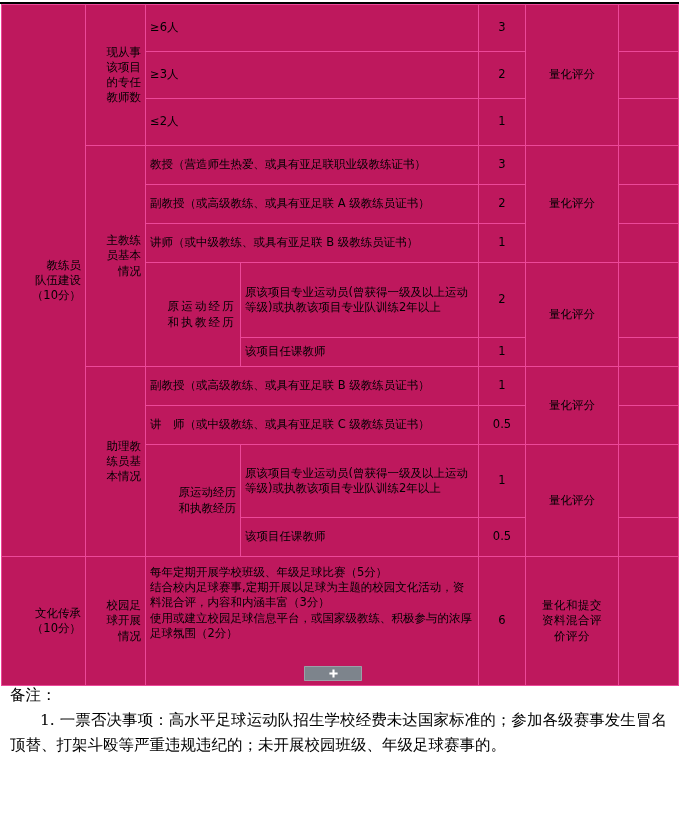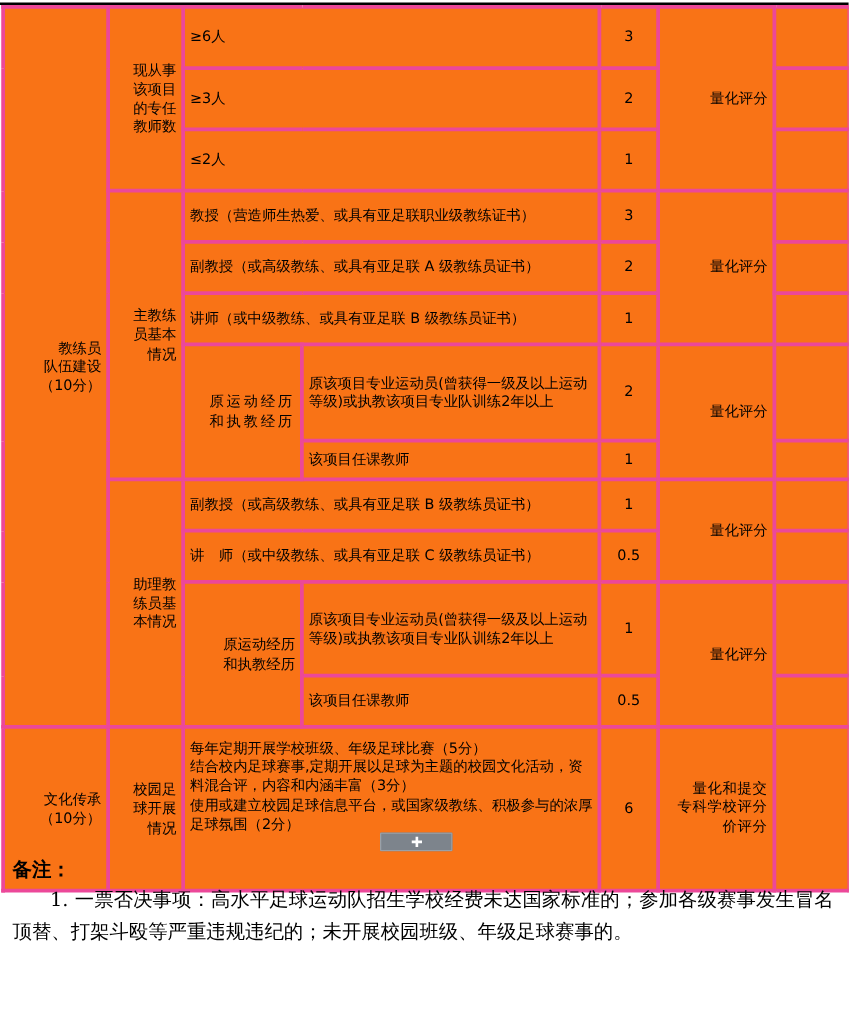--- a/index.html
+++ b/index.html
@@ -10,49 +10,49 @@
   }
   .sheet{position:absolute;left:0;top:0;width:679px;height:822px;}
 
   table.grid{
     position:absolute;left:1px;top:4px;
     width:677px;
     border-collapse:collapse;
     table-layout:fixed;
   }
   table.grid td{
-    border:3px solid #ec4899;
+    border:1px solid #ec4899;
     padding:2px 4px;
     font-size:11.5px;
     line-height:1.32;
     vertical-align:middle;
     color:#000;
-    background:#f97316;
+    background:#be185d;
     word-break:break-all;
   }
   .tophr{
     position:absolute;left:0;top:2px;width:679px;height:2px;background:#000;
   }
-  .c-center{text-align:right;}
+  .c-center{text-align:center;}
   .c-left{text-align:left;}
   .num{text-align:center;font-size:11.5px;font-family:"DejaVu Sans","Liberation Sans",sans-serif;}
   .vstack{text-align:right;line-height:1.5;}
   .sp{letter-spacing:.5px;font-family:Liberation Mono, monospace;}
   .wide{letter-spacing:2.2px;}
   .blank{}
 
   .notes{
     position:absolute;left:0;top:683px;width:679px;
     font-family:"DejaVu Serif","Liberation Serif",serif;
     font-size:15.5px;
     line-height:1.62;
     color:#000;
   }
   .notes p{margin:0;padding:0 12px 0 10px;text-align:justify;text-justify:inter-ideograph;}
-  .ind1{text-indent:0;padding-left:44px;font-weight:bold;}
+  .ind1{text-indent:0;padding-left:44px;}
   .ind2{text-indent:30px;padding-left:14px;}
 
   .plusbtn{
     position:absolute;left:304px;top:666px;width:58px;height:15px;
     background:#7d848c;border-radius:1px;
     box-shadow:0 0 0 1px #9aa1a8 inset;
     display:flex;align-items:center;justify-content:center;
   }
   .plusbtn svg{display:block;}
 </style>
@@ -192,21 +192,21 @@
           <div>情况</div>
         </td>
         <td colspan="2" class="c-left" style="height:118px;vertical-align:top;padding-top:8px">
           <div>每年定期开展学校班级、年级足球比赛（5分）</div>
           <div>结合校内足球赛事,定期开展以足球为主题的校园文化活动，资料混合评，内容和内涵丰富（3分）</div>
           <div>使用或建立校园足球信息平台，或国家级教练、积极参与的浓厚足球氛围（2分）</div>
         </td>
         <td class="num">6</td>
         <td class="c-center">
           <div class="sp">量化和提交</div>
-          <div class="sp">专科学校评分</div>
+          <div class="sp">资料混合评</div>
           <div class="sp">价评分</div>
         </td>
         <td class="blank"></td>
       </tr>
 
     </tbody>
   </table>
 
   <div class="plusbtn">
     <svg width="11" height="11" viewBox="0 0 11 11" aria-hidden="true">

